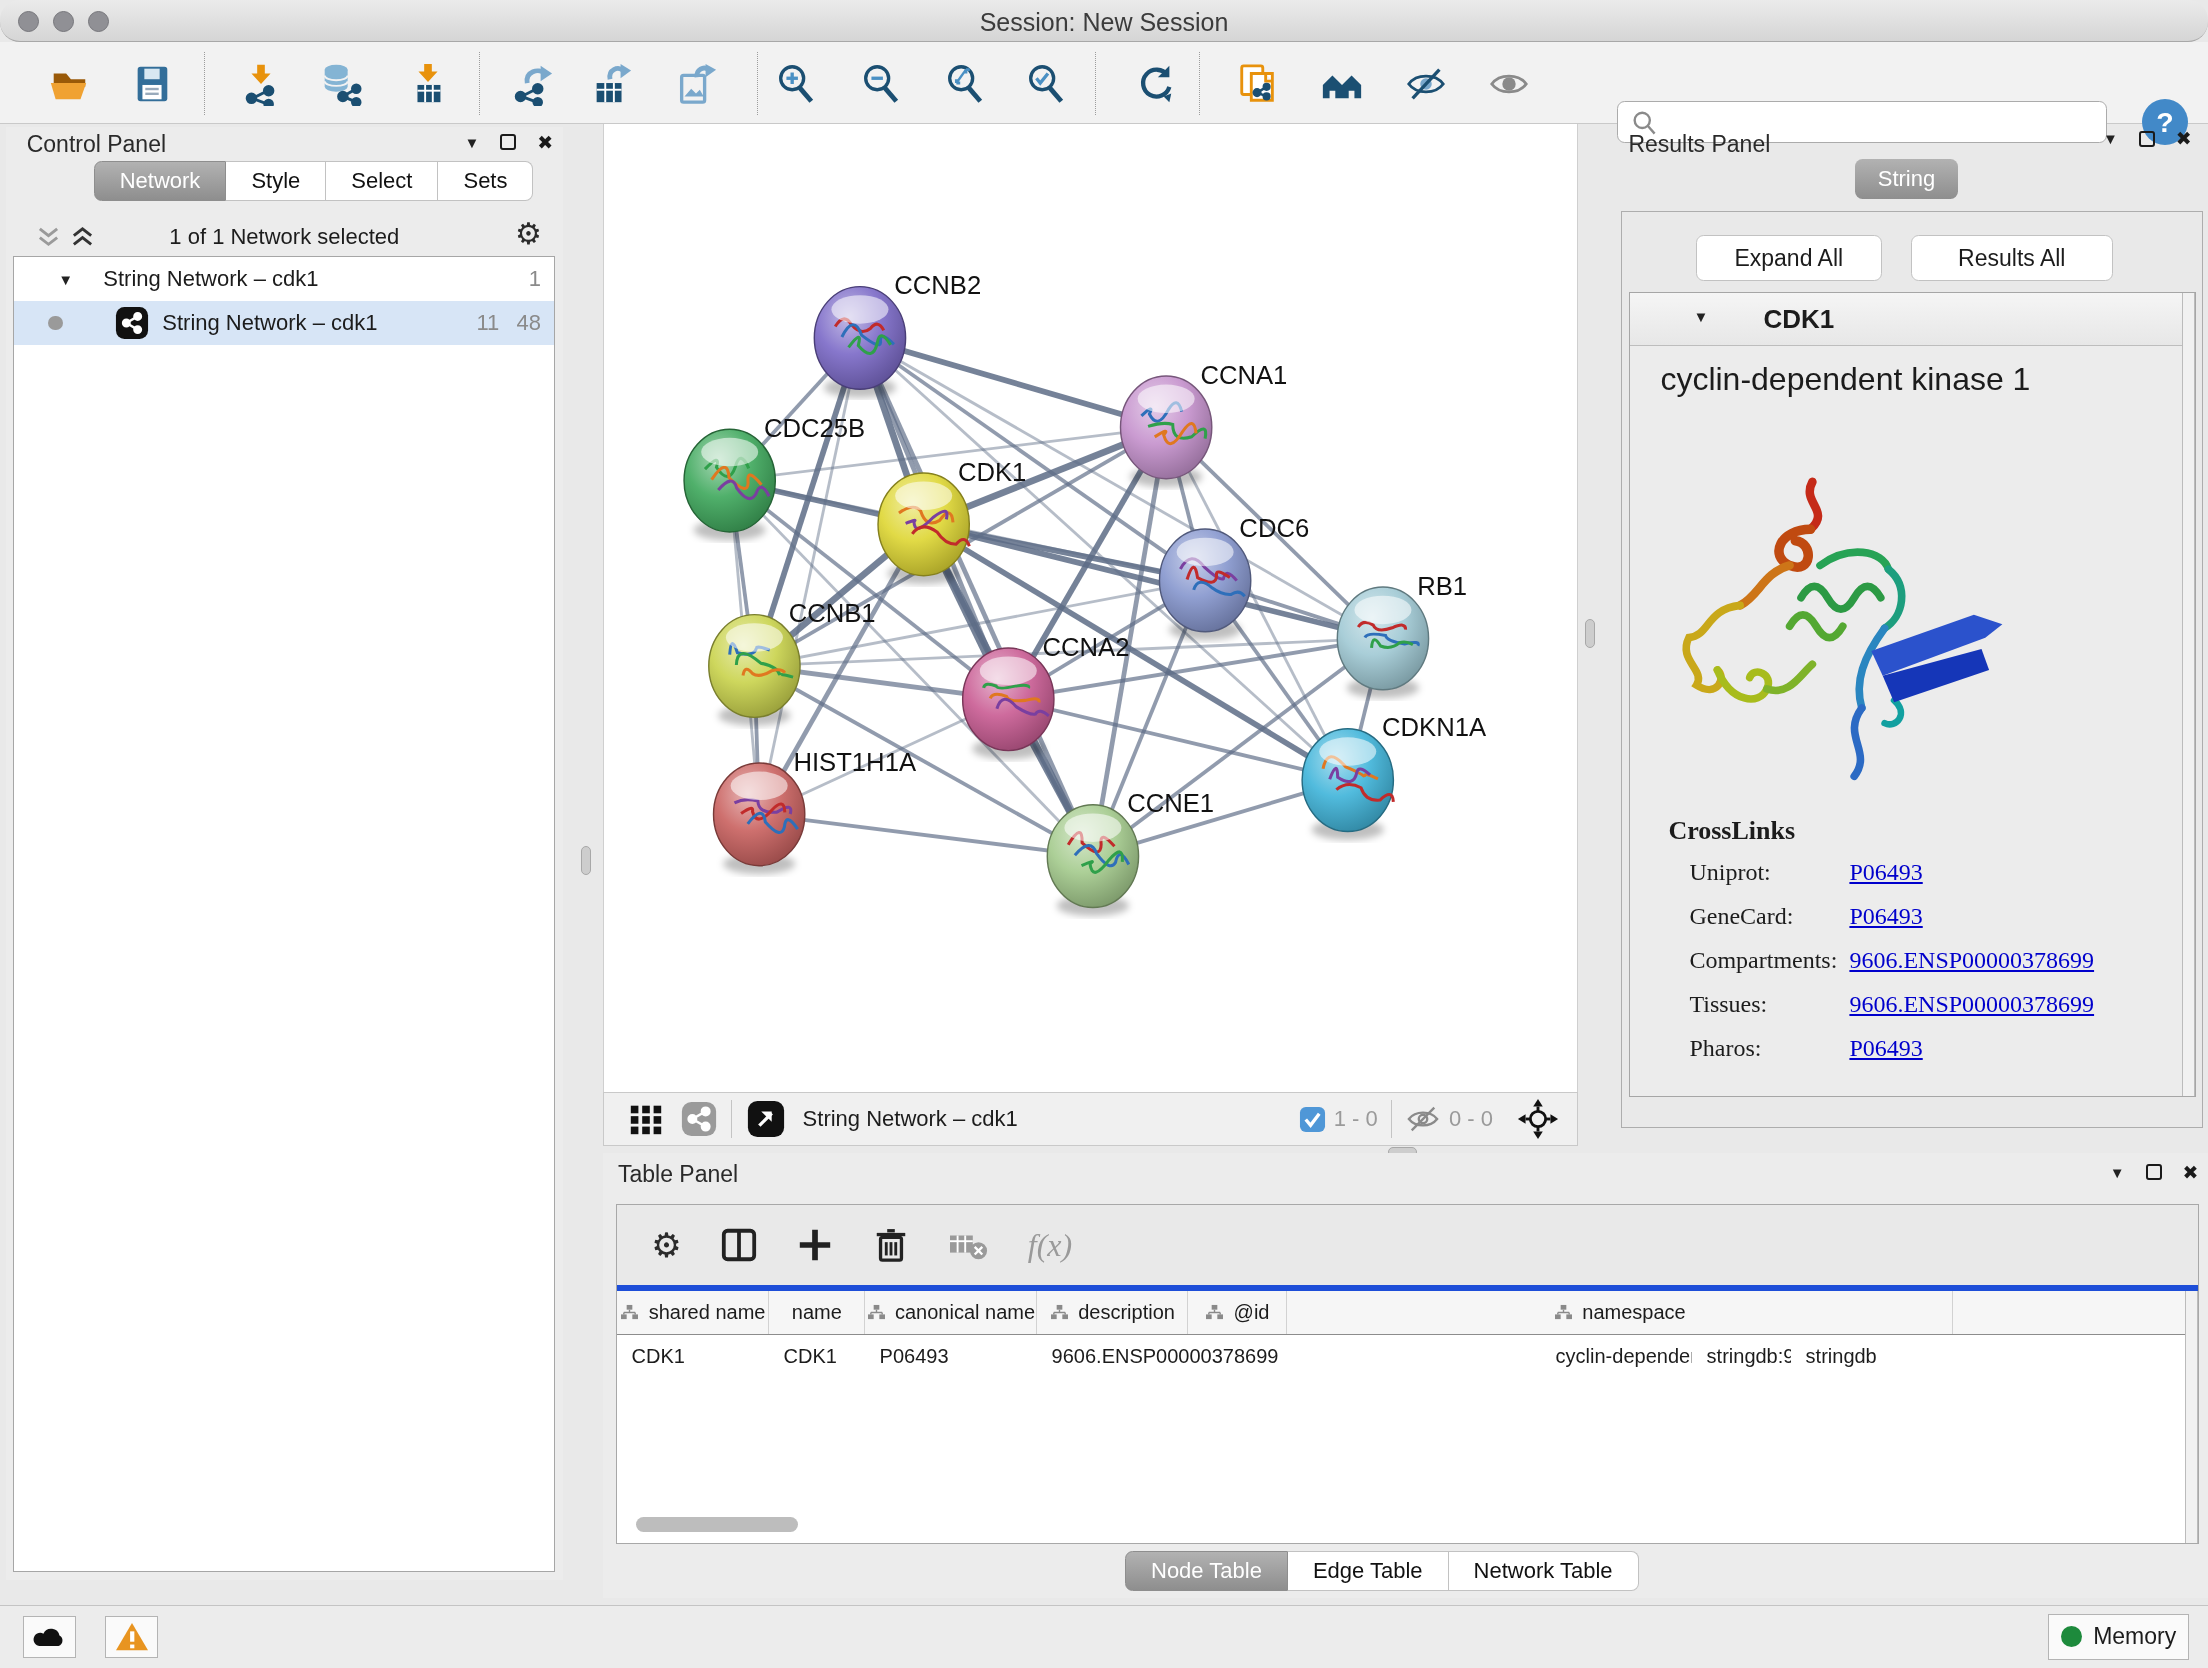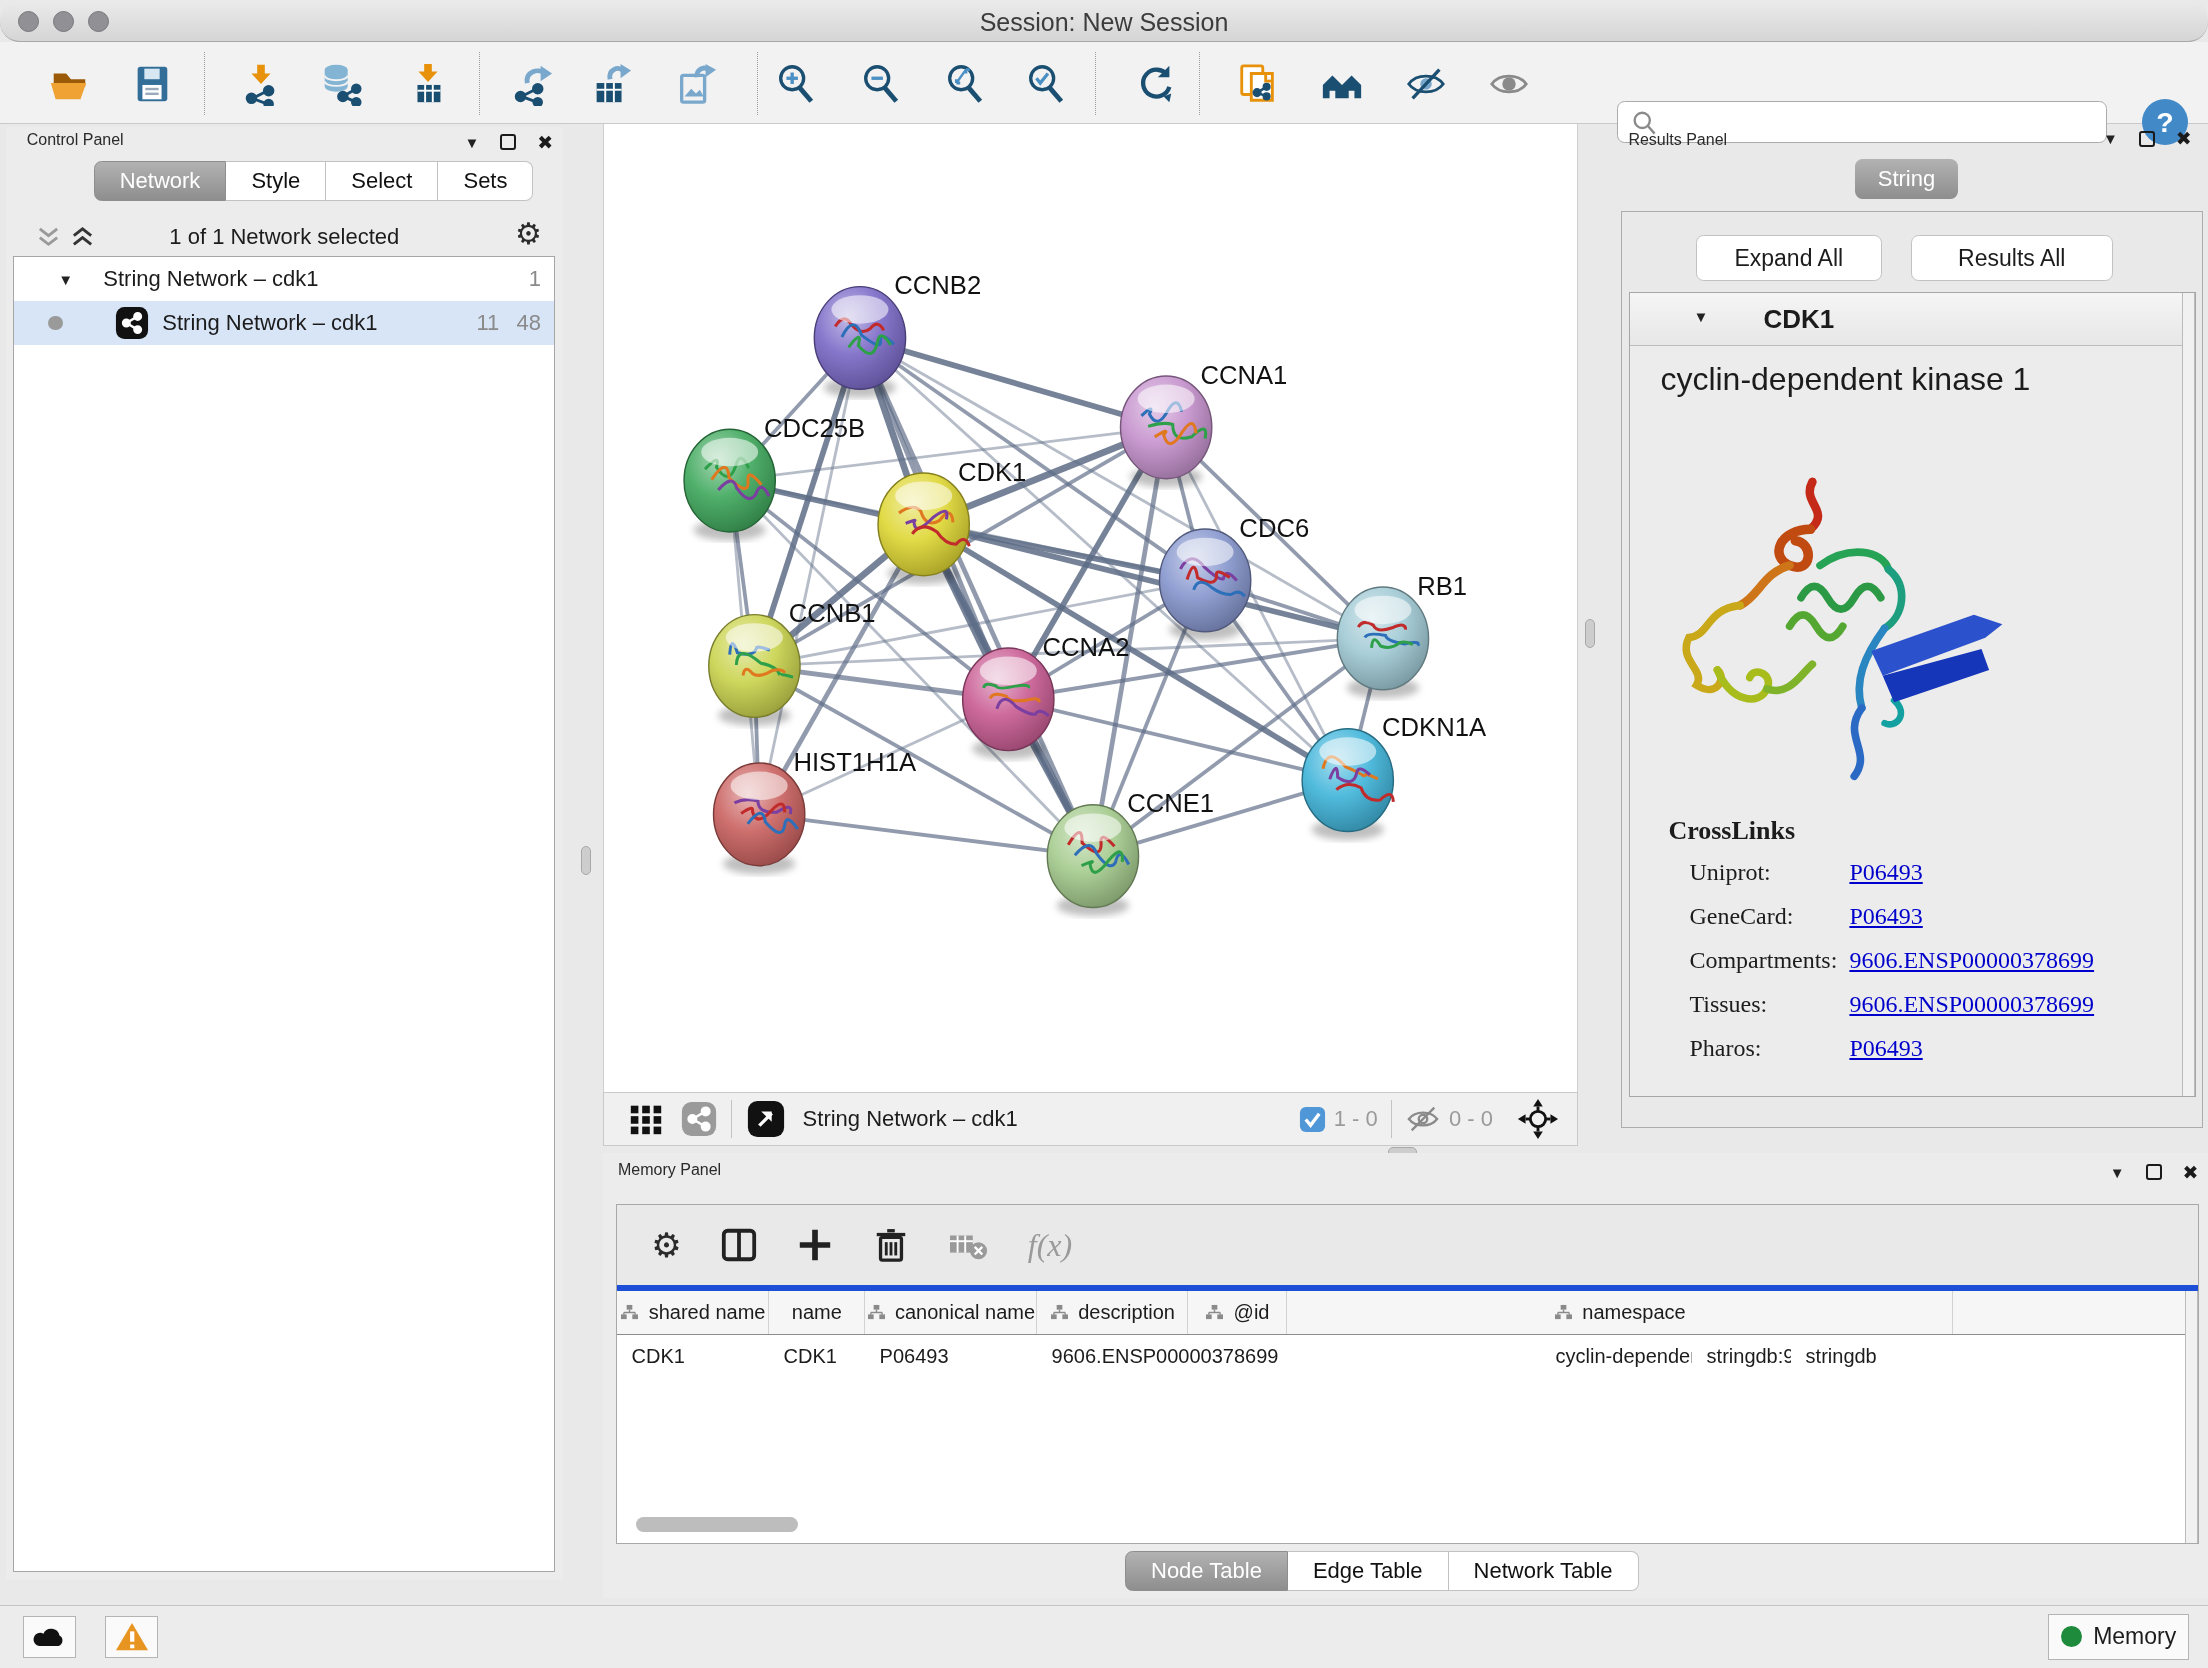--- a/index.html
+++ b/index.html
@@ -21,21 +21,21 @@
     align-items:center; justify-content:center; }
   .tsep { position:absolute; top:9.5px; height:63px; border-left:1.9px dotted #9c9c9c; width:0; }
   #search-box { position:absolute; left:1617px; top:59px; width:490px; height:42px;
     background:#fff; border:1px solid #ababab; border-radius:7.6px; display:flex; align-items:center; }
   #search-input { border:none; outline:none; flex:1; height:100%; font-size:21px; background:transparent; }
   #help-btn { position:absolute; left:2142px; top:57px; width:46px; height:46px; border-radius:50%;
     background:#4289c8; color:#fff; font-weight:bold; font-size:28.5px; display:flex;
     align-items:center; justify-content:center; }
 
   
-  .panel-title { font-size:16px; color:#2a2a2a; }
+  .panel-title { font-size:23px; color:#2a2a2a; }
   .wm-ico { font-size:19px; color:#1a1a1a; }
   .box-ico { width:16px; height:16px; border:2.4px solid #1a1a1a; border-radius:2.9px; display:inline-block; }
   .tab { height:40px; padding:0 25px; display:flex; align-items:center; justify-content:center;
     font-size:22px; background:#fff; border:1px solid #c2c2c2; border-left:none; color:#111; }
   .tab:first-child { border-left:1px solid #c2c2c2; border-radius:7.6px 0 0 7.6px; }
   .tab:last-child { border-radius:0 7.6px 7.6px 0; }
   .tab.sel { background:linear-gradient(#b2b2b2,#8e8e8e); color:#fff; border-color:#8e8e8e; }
 
   
   #control-panel { position:absolute; left:5.7px; top:127px; width:557px; height:1453px; background:#ececec; }
@@ -693,21 +693,21 @@
               <a class="cl-link" href="#">P06493</a>
             </div>
           </div>
       </div>
       <div class="scrolltrack" style="right:0;top:0;bottom:0"></div>
     </div>
   </div>
 </div>
 
 <div id="table-panel">
-  <div id="tp-title" class="panel-title">Memory Panel</div>
+  <div id="tp-title" class="panel-title">Table Panel</div>
   <div id="tp-wm">
     <span class="tri">▼</span>
     <span class="box-ico"></span>
     <span class="wm-ico">✖</span>
   </div>
   <div id="tp-box">
     <div id="tp-toolbar">
       <span style="font-size:34px;color:#2b2b2b">⚙</span>
       <svg width="38" height="38" viewBox="0 0 40 40">
           <rect x="4" y="5" width="32" height="30" rx="4" fill="none" stroke="#222" stroke-width="4"></rect>

